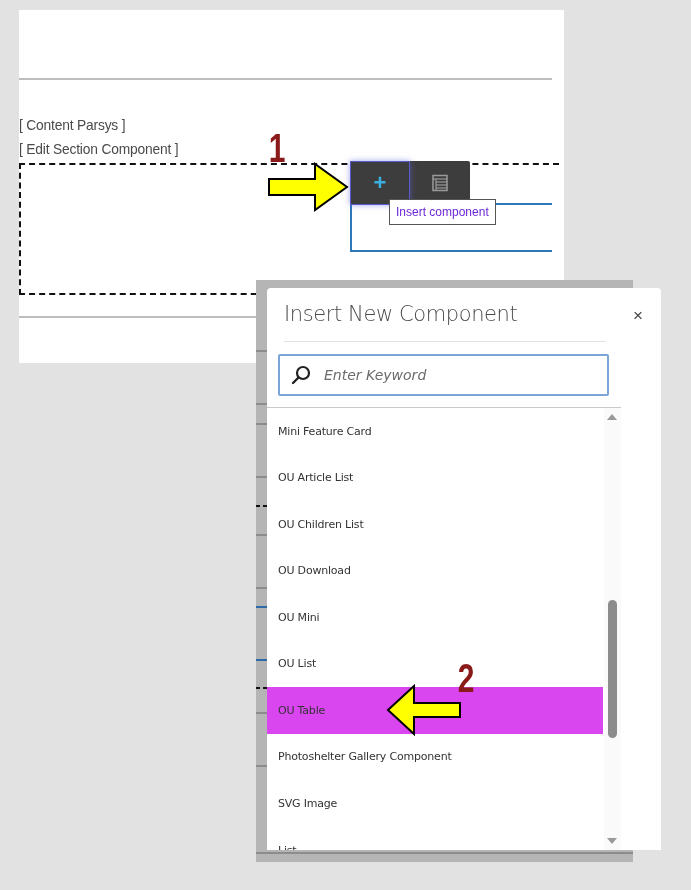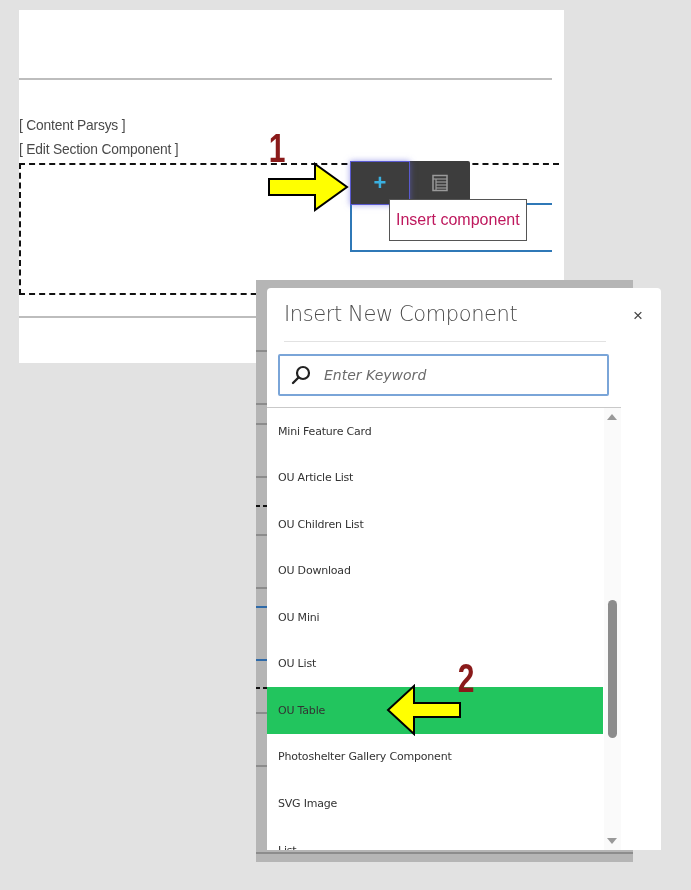--- a/index.html
+++ b/index.html
@@ -23,22 +23,22 @@
       border: 2px solid #2f78b7; border-right: none; box-sizing: border-box; background: #fff;
     }
     .toolbar {
       position: absolute; left: 350px; top: 161px; width: 120px; height: 44px; background: #3d3d3d;
       display: flex; border-radius: 2px;
     }
     .tb-btn { width: 60px; height: 44px; display: flex; align-items: center; justify-content: center; cursor: pointer; }
     .tb-btn.active { box-shadow: 0 0 0 1px #5a5ad0 inset, 0 0 6px rgba(100,100,220,0.6); }
     .plus { color: #3ab0e0; font-size: 22px; font-weight: bold; line-height: 1; }
     .tooltip {
-      position: absolute; left: 389px; top: 199px; height: 24px; padding: 8px 6px; background: #fff;
-      border: 1px solid #555; font-size: 16px; color: #be185d; line-height: 24px; white-space: nowrap;
+      position: absolute; left: 389px; top: 199px; height: 24px; padding: 0 6px; background: #fff;
+      border: 1px solid #555; font-size: 12px; color: #6d28d9; line-height: 24px; white-space: nowrap;
     }
     .step-num {
       position: absolute; color: #8a1a1a; font-weight: bold; font-size: 40px; line-height: 1;
       font-family: "Liberation Sans", sans-serif; transform: scaleX(0.75);
     }
     .arrow { position: absolute; }
 
     
     .dialog-frame {
       position: absolute; left: 256px; top: 280px; width: 377px; height: 582px; background: #b5b5b5;
@@ -63,21 +63,21 @@
       font-family: "DejaVu Sans", sans-serif; background: transparent;
     }
     .search input::placeholder { color: #6b6b6b; font-style: italic; }
     .list-top-sep { position: absolute; left: 0; top: 119px; width: 354px; height: 1px; background: #c9c9c9; }
     .list { position: absolute; left: 0; top: 120px; width: 336px; height: 442px; overflow: hidden; }
     .list-item {
       height: 46.5px; display: flex; align-items: center; padding-left: 11px; font-size: 11px; color: #333;
       font-family: "DejaVu Sans", sans-serif; cursor: pointer; letter-spacing: -0.2px;
     }
     .list-item:first-child { margin-top: 0; }
-    .list-item.highlight { background: #22c55e; }
+    .list-item.highlight { background: #d946ef; }
     .scroll-track { position: absolute; left: 337px; top: 120px; width: 17px; height: 442px; background: #fafafa; }
     .scroll-up, .scroll-down { position: absolute; left: 340px; width: 0; height: 0; border-left: 5px solid transparent; border-right: 5px solid transparent; }
     .scroll-up { top: 126px; border-bottom: 6px solid #999; }
     .scroll-down { top: 550px; border-top: 6px solid #999; }
     .scroll-thumb { position: absolute; left: 341px; top: 312px; width: 9px; height: 138px; background: #8c8c8c; border-radius: 5px; }
   </style>
 </head>
 <body>
 
 <div class="page">

